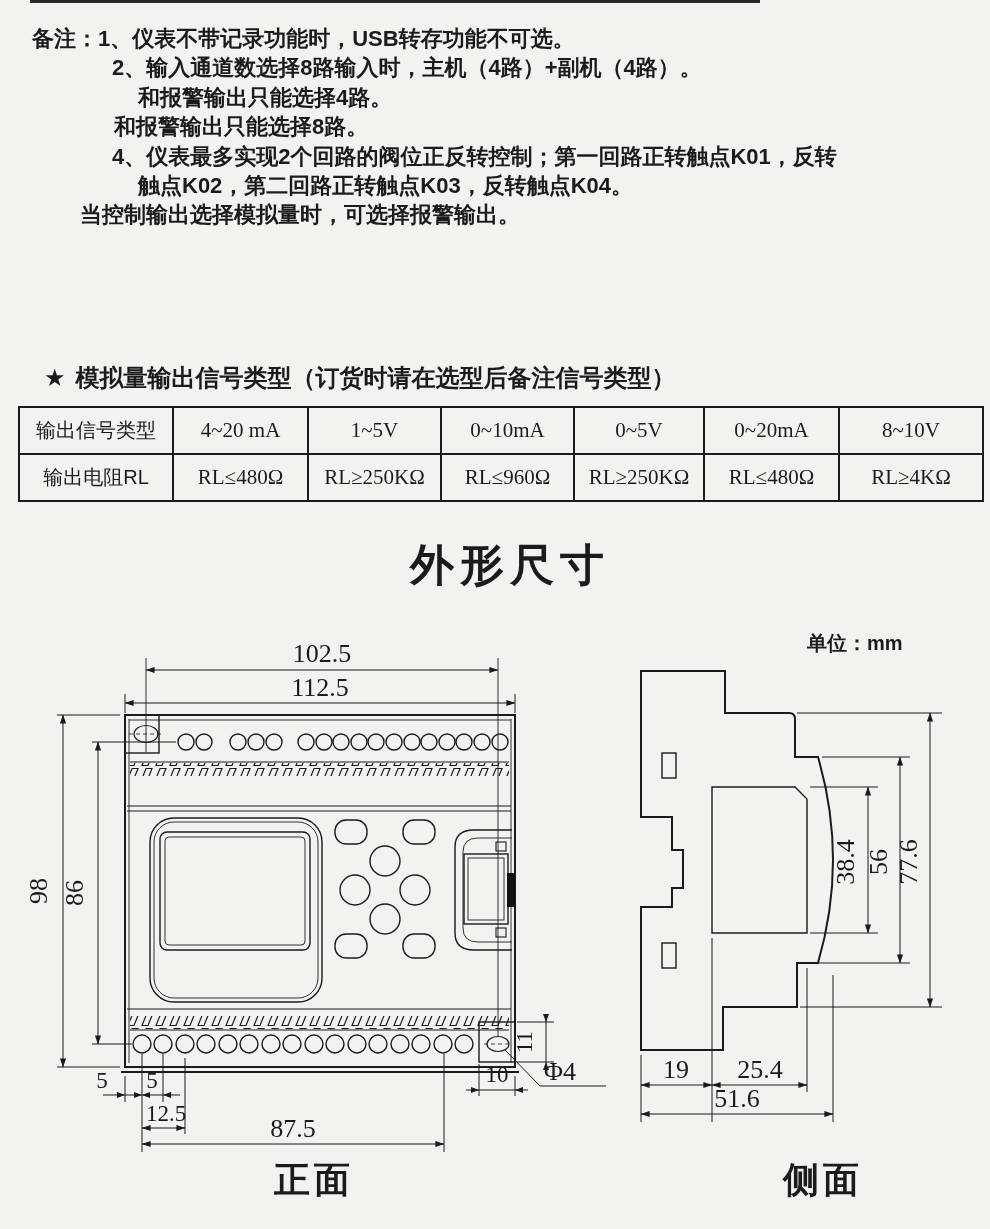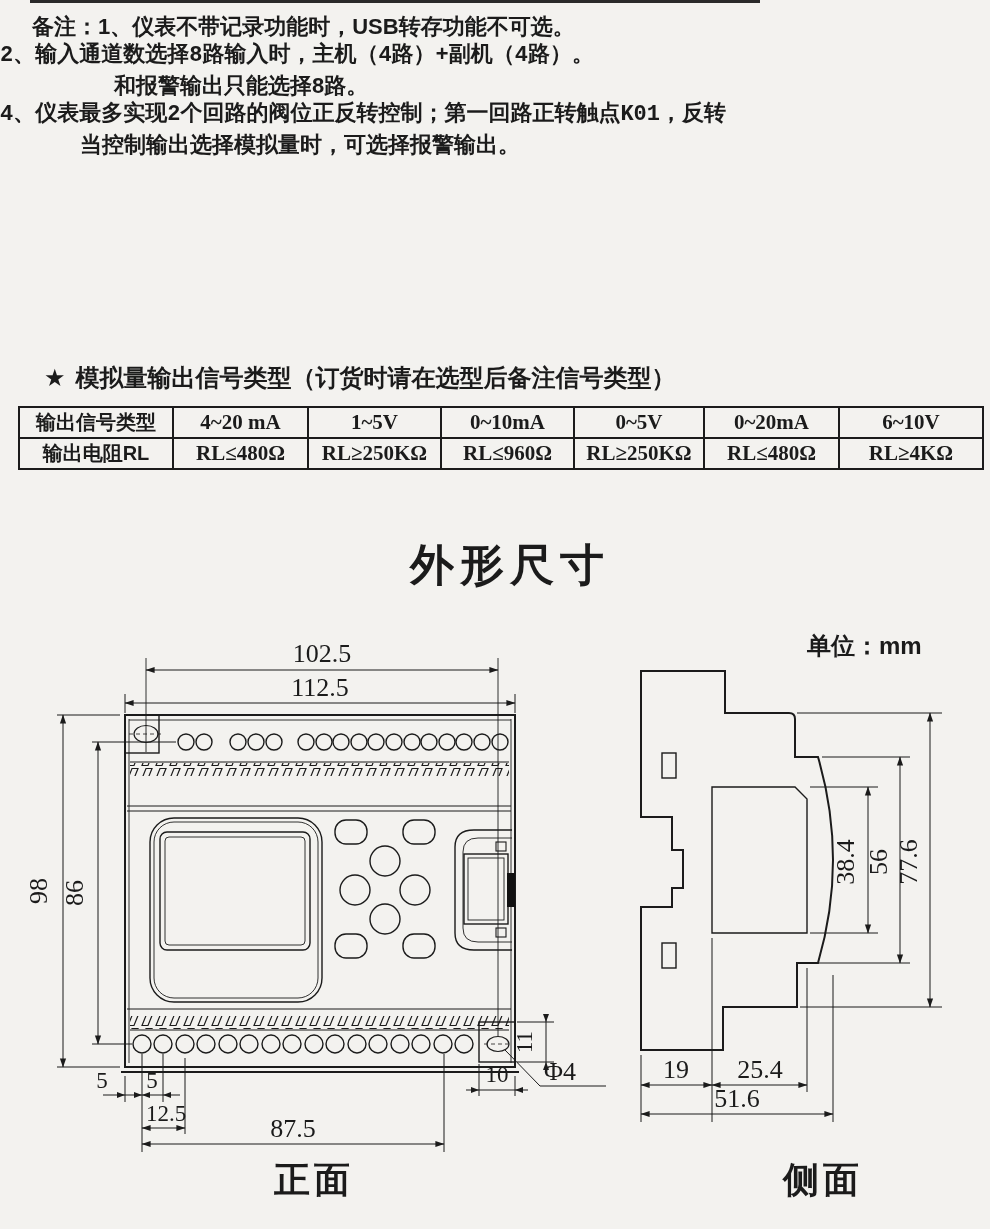--- a/index.html
+++ b/index.html
@@ -3,55 +3,57 @@
 <meta charset="utf-8">
 <style>
   html,body{margin:0;padding:0;}
   body{
     width:990px;height:1229px;position:relative;overflow:hidden;
     background:#f3f2ef;color:#1b1b1b;
     font-family:"Liberation Sans","DejaVu Sans",sans-serif;
   }
   .topstrip{position:absolute;left:30px;top:0;width:730px;height:3px;background:#2a2a2a;}
   
-  .notes{position:absolute;left:0;top:12px;width:990px;font-weight:bold;font-size:22px;line-height:29.4px;}
+  .notes{position:absolute;left:0;top:24px;width:990px;font-weight:bold;font-size:22px;line-height:29.4px;}
   .nl{white-space:nowrap;}
   .ind0{margin-left:32px;}
-  .ind1{font-family:Liberation Mono, monospace;}
+  .ind1{margin-left:112px;}
   .ind2{margin-left:138px;}
   
   .starline{position:absolute;left:44px;top:362px;font-weight:bold;font-size:24px;white-space:nowrap;}
   .starline .star{margin-right:10px;}
   
   table.sig{position:absolute;left:18px;top:406px;border-collapse:collapse;table-layout:fixed;}
   table.sig td{
     border:2px solid #1b1b1b;height:29px;text-align:center;vertical-align:middle;
-    font-family:"Liberation Serif","DejaVu Serif",serif;font-weight:bold;font-size:21px;
-    padding:0;white-space:nowrap;
+    font-family:"Liberation Serif","DejaVu Serif",serif;font-weight:normal;font-size:21px;
+    padding:8px;white-space:nowrap;
   }
   table.sig td.cn{font-family:"Liberation Sans","DejaVu Sans",sans-serif;font-size:20px;}
   
   .sectitle{position:absolute;left:0;top:536px;width:1020px;text-align:center;font-weight:bold;font-size:44px;letter-spacing:6px;}
-  .units{position:absolute;left:807px;top:630px;font-weight:bold;font-size:24px;}
+  .units{position:absolute;left:807px;top:630px;font-weight:bold;font-size:20px;}
   
   svg.drw{position:absolute;left:0;top:630px;}
   svg.drw .dim{font-family:"Liberation Serif","DejaVu Serif",serif;font-size:26px;fill:#1b1b1b;stroke:none;text-anchor:middle;}
   svg.drw .dimS{font-size:23px;}
   svg.drw .cap{font-family:"Liberation Sans","DejaVu Sans",sans-serif;font-weight:bold;font-size:36px;fill:#1b1b1b;stroke:none;text-anchor:middle;letter-spacing:4px;}
 </style>
 </head>
 <body>
 
 <div class="topstrip"></div>
 
 <div class="notes">
   <div class="nl ind0">备注：1、仪表不带记录功能时，USB转存功能不可选。</div>
   <div class="nl ind1">2、输入通道数选择8路输入时，主机（4路）+副机（4路）。</div>
+  <div class="nl ind2">和报警输出只能选择4路。</div>
   <div class="nl ind2" style="margin-left:114px;">和报警输出只能选择8路。</div>
   <div class="nl ind1">4、仪表最多实现2个回路的阀位正反转控制；第一回路正转触点K01，反转</div>
+  <div class="nl ind2">触点K02，第二回路正转触点K03，反转触点K04。</div>
   <div class="nl ind2" style="margin-left:80px;">当控制输出选择模拟量时，可选择报警输出。</div>
 </div>
 
 <div class="starline">
   <span class="star">★</span><span>模拟量输出信号类型（订货时请在选型后备注信号类型）</span>
 </div>
 
 <table class="sig">
   <colgroup>
     <col style="width:154px">
@@ -63,21 +65,21 @@
       <col style="width:144px">
   </colgroup>
   <tbody>
     <tr>
       <td class="cn">输出信号类型</td>
       <td>4~20 mA</td>
       <td>1~5V</td>
       <td>0~10mA</td>
       <td>0~5V</td>
       <td>0~20mA</td>
-      <td>6~10V</td>
+      <td>8~10V</td>
     </tr>
     <tr>
       <td class="cn">输出电阻RL</td>
       <td>RL≤480Ω</td>
       <td>RL≥250KΩ</td>
       <td>RL≤960Ω</td>
       <td>RL≥250KΩ</td>
       <td>RL≤480Ω</td>
       <td>RL≥4KΩ</td>
     </tr>

